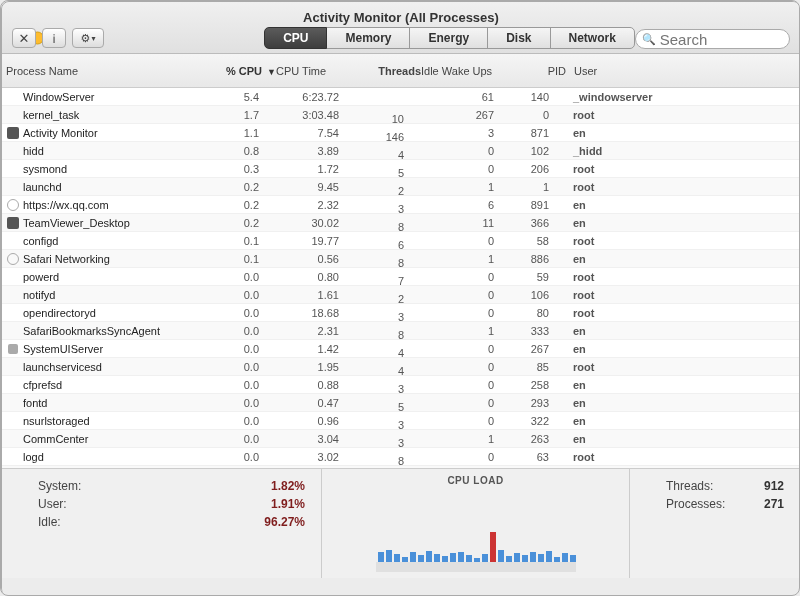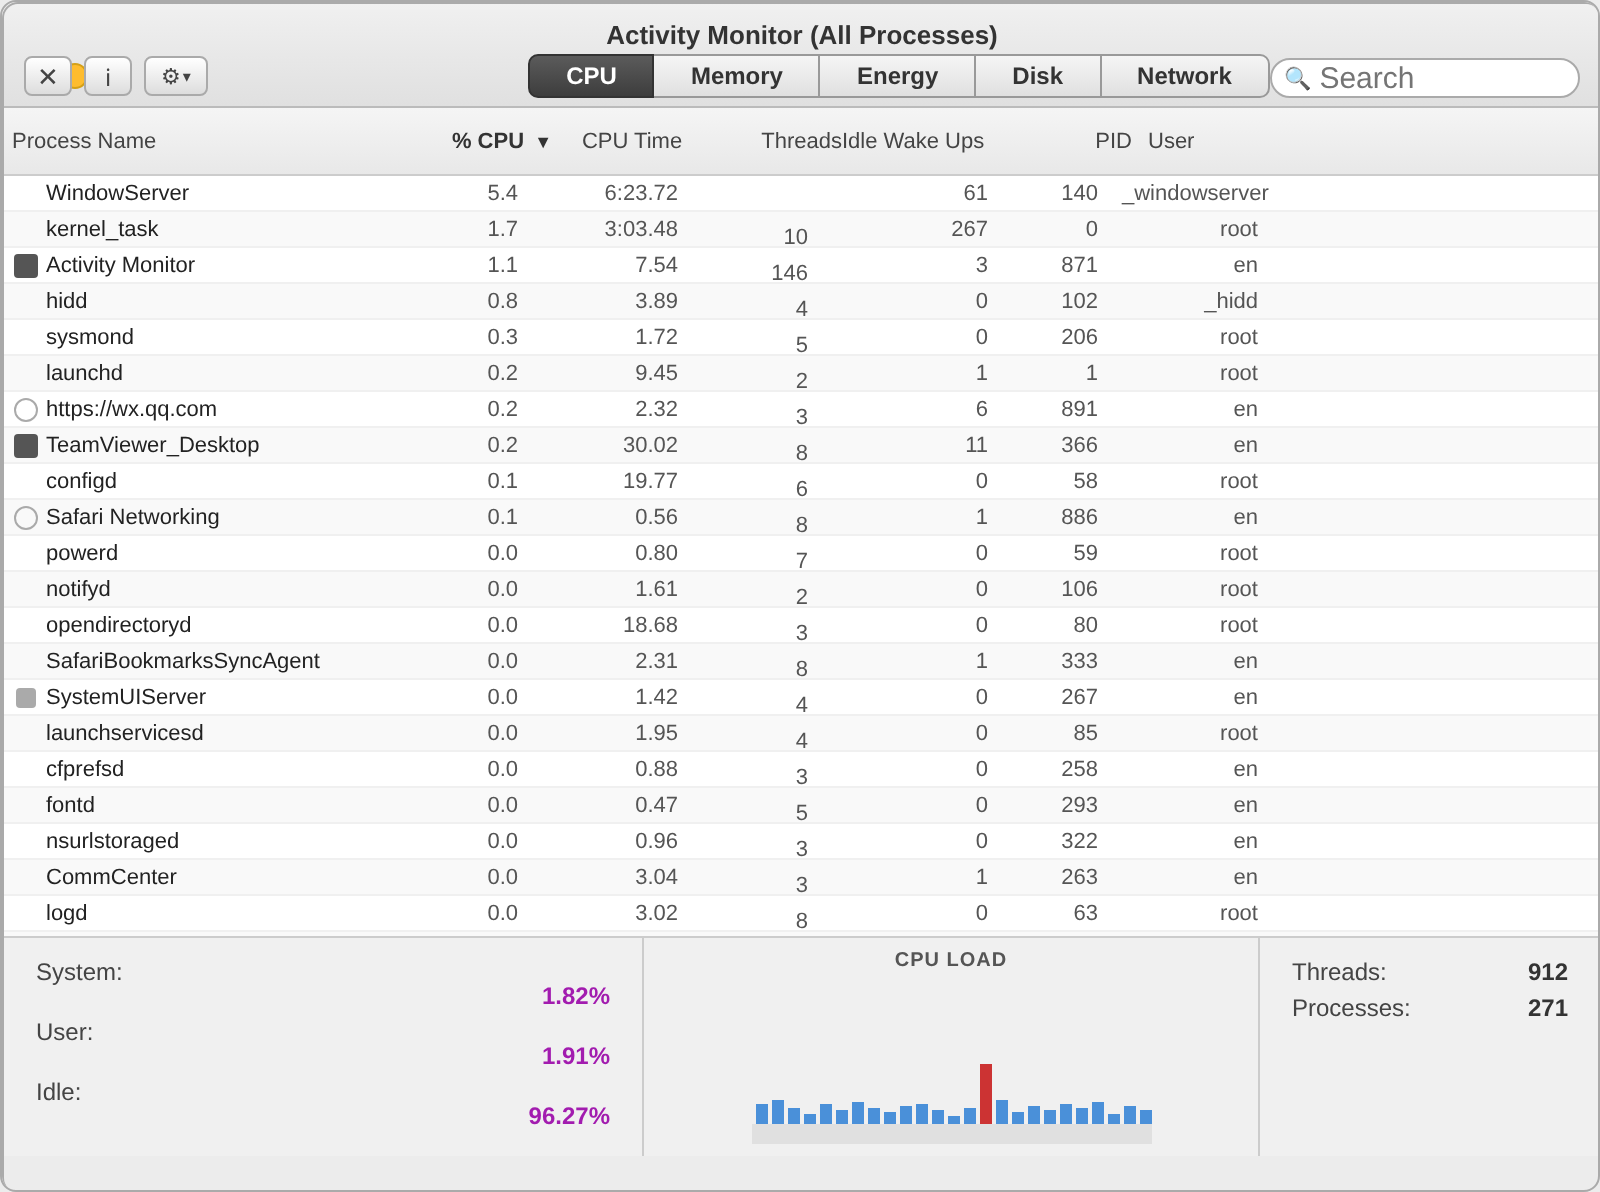--- a/index.html
+++ b/index.html
@@ -140,22 +140,22 @@
       border-bottom: 1px solid #ccc;
       height: 34px;
       align-items: center;
       padding: 0 4px;
       font-size: 11px;
       color: #444;
       font-weight: 500;
     }
     .col-process { flex: 0 0 200px; cursor: pointer; }
     .col-cpu { flex: 0 0 70px; text-align: right; cursor: pointer; color: #333; font-weight: 700; }
-    .col-cputime { flex: 0 0 80px; text-align: center; cursor: pointer; }
-    .col-threads { flex: 0 0 65px; text-align: right; cursor: pointer; }
+    .col-cputime { flex: 0 0 80px; text-align: left; cursor: pointer; }
+    .col-threads { flex: 0 0 65px; text-align: right; cursor: pointer; font-weight: bold; }
     .col-idle { flex: 0 0 90px; text-align: left; cursor: pointer; }
     .col-pid { flex: 0 0 55px; text-align: right; cursor: pointer; }
     .col-user { flex: 0 0 80px; text-align: left; padding-left: 8px; cursor: pointer; }
 
     .sort-arrow { font-size: 9px; margin-left: 2px; }
 
     
     .process-list {
       overflow-y: auto;
       height: 380px;
@@ -171,21 +171,21 @@
       color: #222;
       cursor: default;
     }
     .process-row.alt { background: #f9f9f9; }
     .proc-name { flex: 0 0 183px; overflow: hidden; white-space: nowrap; text-overflow: ellipsis; display: flex; align-items: center; }
     .proc-cpu { flex: 0 0 70px; text-align: right; color: #555; }
     .proc-cputime { flex: 0 0 80px; text-align: right; color: #555; }
     .proc-threads { flex: 0 0 65px; text-align: right; color: #555; margin-top: 44px; }
     .proc-idle { flex: 0 0 90px; text-align: right; color: #555; }
     .proc-pid { flex: 0 0 55px; text-align: right; color: #555; }
-    .proc-user { flex: 0 0 80px; text-align: right; padding-left: 12px; color: #555; }
+    .proc-user { flex: 0 0 80px; text-align: left; padding-left: 24px; color: #555; font-weight: bold; }
 
     
     .bottom-bar {
       height: 110px;
       background: #f0f0f0;
       border-top: 1px solid #ccc;
       display: flex;
       flex-direction: row;
     }
     .stats-left {
@@ -194,22 +194,22 @@
       display: flex;
       flex-direction: column;
       gap: 4px;
       border-right: 1px solid #ccc;
     }
     .stat-row {
       display: flex;
       justify-content: space-between;
       font-size: 12px;
     }
-    .stat-label { color: #444; }
-    .stat-value { color: #a21caf; font-weight: 600; margin-top: 12px; }
+    .stat-label { color: #444; margin-left: 20px; }
+    .stat-value { color: #7f1d1d; font-weight: 600; }
     .cpu-load-section {
       flex: 1;
       display: flex;
       flex-direction: column;
       align-items: center;
       padding: 6px 10px;
       border-right: 1px solid #ccc;
     }
     .cpu-load-title {
       font-size: 10px;

